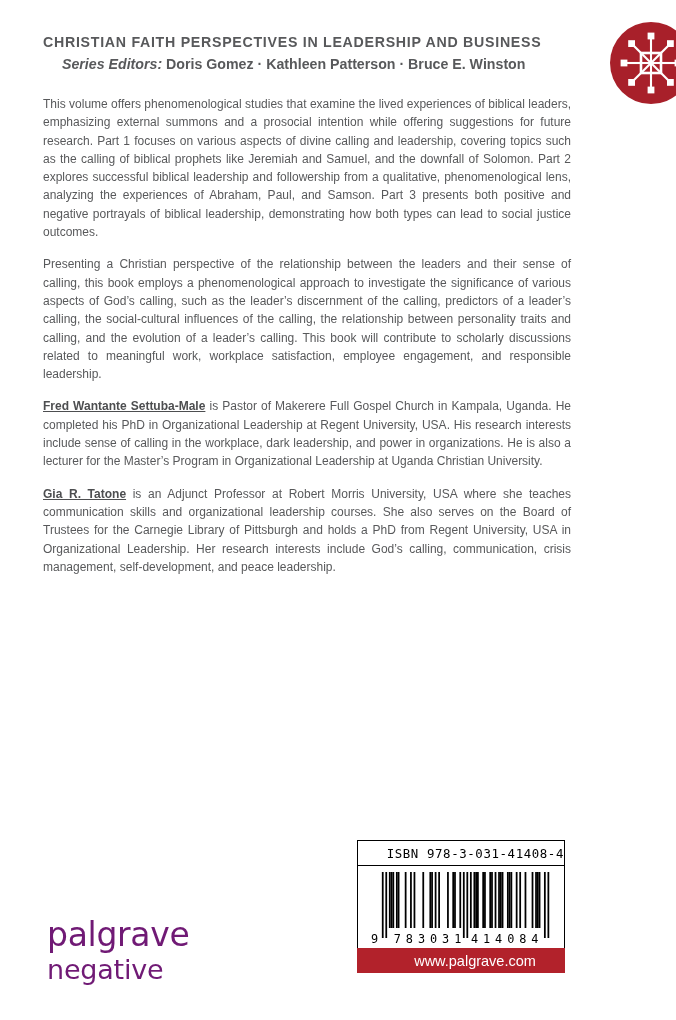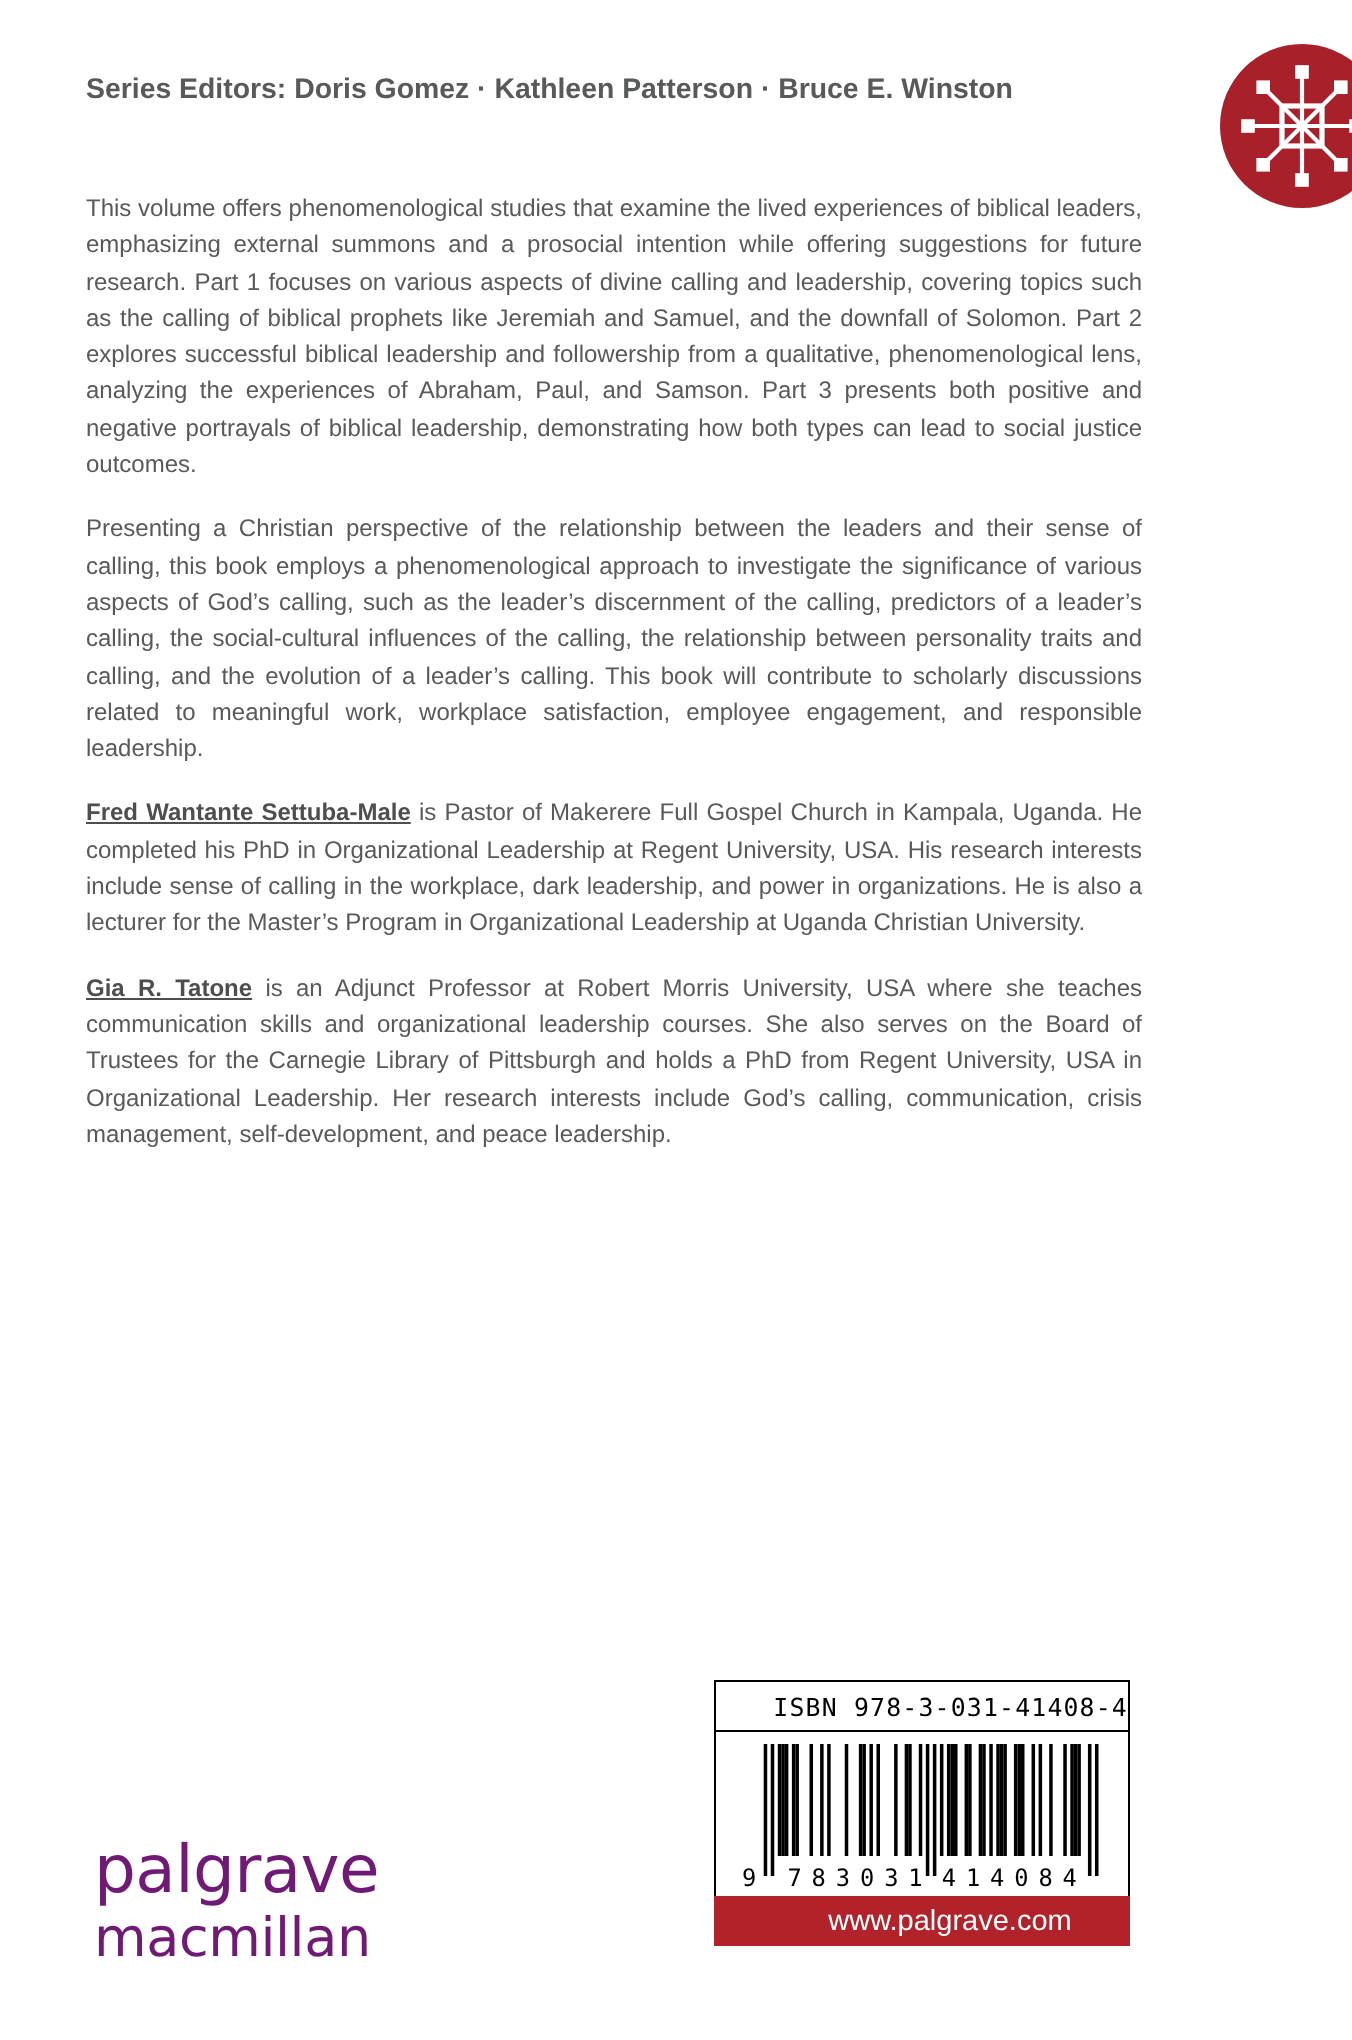--- a/index.html
+++ b/index.html
@@ -49,21 +49,23 @@
     line-height: 1.32;
     margin: 0;
   }
   .series-editors {
     font-size: 14.2px;
     color: #58595b;
     margin: 3px 0 0 0;
     line-height: 1.3;
   }
   .series-editors .lbl {
+    font-style: italic;
     font-weight: bold;
+    margin-left: 19px;
   }
   .series-editors .names { font-weight: bold; }
 
   
   .body-block {
     position: absolute;
     left: 43px;
     top: 95px;
     width: 528px;
   }
@@ -168,36 +170,37 @@
         <rect x="64.6" y="37.6" width="6.8" height="6.8"></rect>
         <rect x="18.2" y="18.2" width="6.8" height="6.8"></rect>
         <rect x="57.0" y="18.2" width="6.8" height="6.8"></rect>
         <rect x="18.2" y="57.0" width="6.8" height="6.8"></rect>
         <rect x="57.0" y="57.0" width="6.8" height="6.8"></rect>
       </g>
     </svg>
   </div>
 
   <div class="series-block">
+    <div class="series-title">CHRISTIAN FAITH PERSPECTIVES IN LEADERSHIP AND BUSINESS</div>
     <div class="series-editors">
       <span class="lbl">Series Editors:</span>
       <span class="names">Doris Gomez · Kathleen Patterson · Bruce E. Winston</span>
     </div>
   </div>
 
   <div class="body-block">
     <p class="para">This volume offers phenomenological studies that examine the lived experiences of biblical leaders, emphasizing external summons and a prosocial intention while offering suggestions for future research. Part 1 focuses on various aspects of divine calling and leadership, covering topics such as the calling of biblical prophets like Jeremiah and Samuel, and the downfall of Solomon. Part 2 explores successful biblical leadership and followership from a qualitative, phenomenological lens, analyzing the experiences of Abraham, Paul, and Samson. Part 3 presents both positive and negative portrayals of biblical leadership, demonstrating how both types can lead to social justice outcomes.</p>
     <p class="para">Presenting a Christian perspective of the relationship between the leaders and their sense of calling, this book employs a phenomenological approach to investigate the significance of various aspects of God’s calling, such as the leader’s discernment of the calling, predictors of a leader’s calling, the social-cultural influences of the calling, the relationship between personality traits and calling, and the evolution of a leader’s calling. This book will contribute to scholarly discussions related to meaningful work, workplace satisfaction, employee engagement, and responsible leadership.</p>
     <p class="para"><span class="nm">Fred Wantante Settuba-Male</span><span> is Pastor of Makerere Full Gospel Church in Kampala, Uganda. He completed his PhD in Organizational Leadership at Regent University, USA. His research interests include sense of calling in the workplace, dark leadership, and power in organizations. He is also a lecturer for the Master’s Program in Organizational Leadership at Uganda Christian University.</span></p>
     <p class="para"><span class="nm">Gia R. Tatone</span><span> is an Adjunct Professor at Robert Morris University, USA where she teaches communication skills and organizational leadership courses. She also serves on the Board of Trustees for the Carnegie Library of Pittsburgh and holds a PhD from Regent University, USA in Organizational Leadership. Her research interests include God’s calling, communication, crisis management, self-development, and peace leadership.</span></p>
   </div>
 
   <div class="logo">
     <span class="l1">palgrave</span>
-    <span class="l2">macmillan</span>
+    <span class="l2">negative</span>
   </div>
 
   <div class="isbn-panel">
     <div class="isbn-line">ISBN 978-3-031-41408-4</div>
     <div class="barcode-area">
       <svg viewBox="0 0 188 74" preserveAspectRatio="none">
         <g fill="#000000" id="bars">
             <rect x="14.00" y="0" width="1.78" height="66"></rect>
             <rect x="17.56" y="0" width="1.78" height="66"></rect>
             <rect x="21.12" y="0" width="1.78" height="56"></rect>

